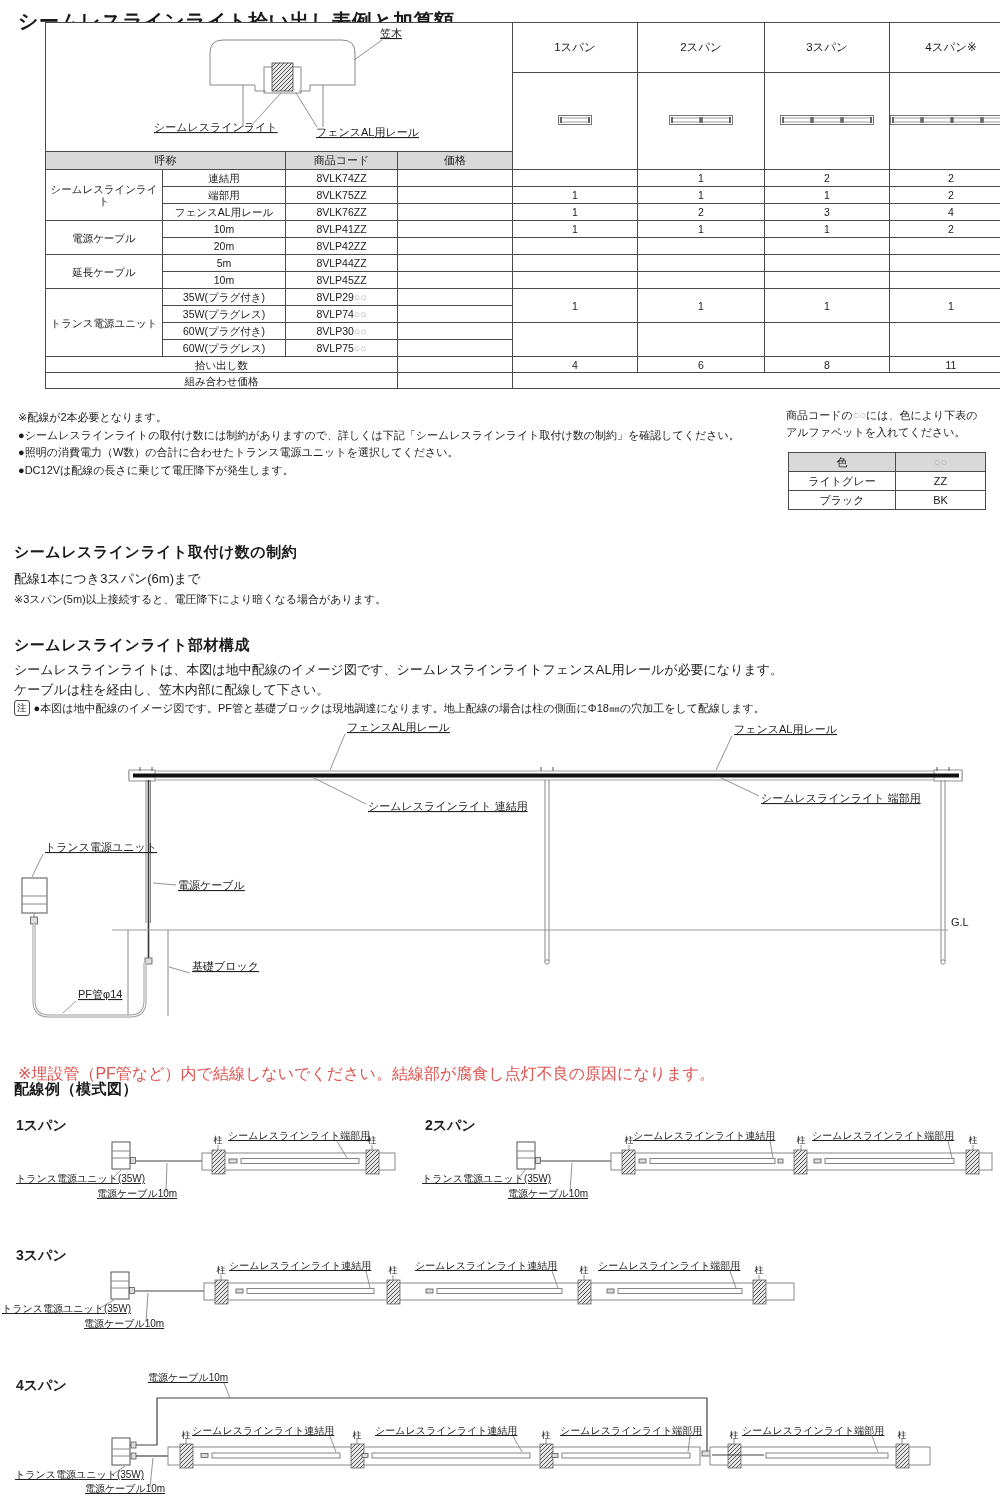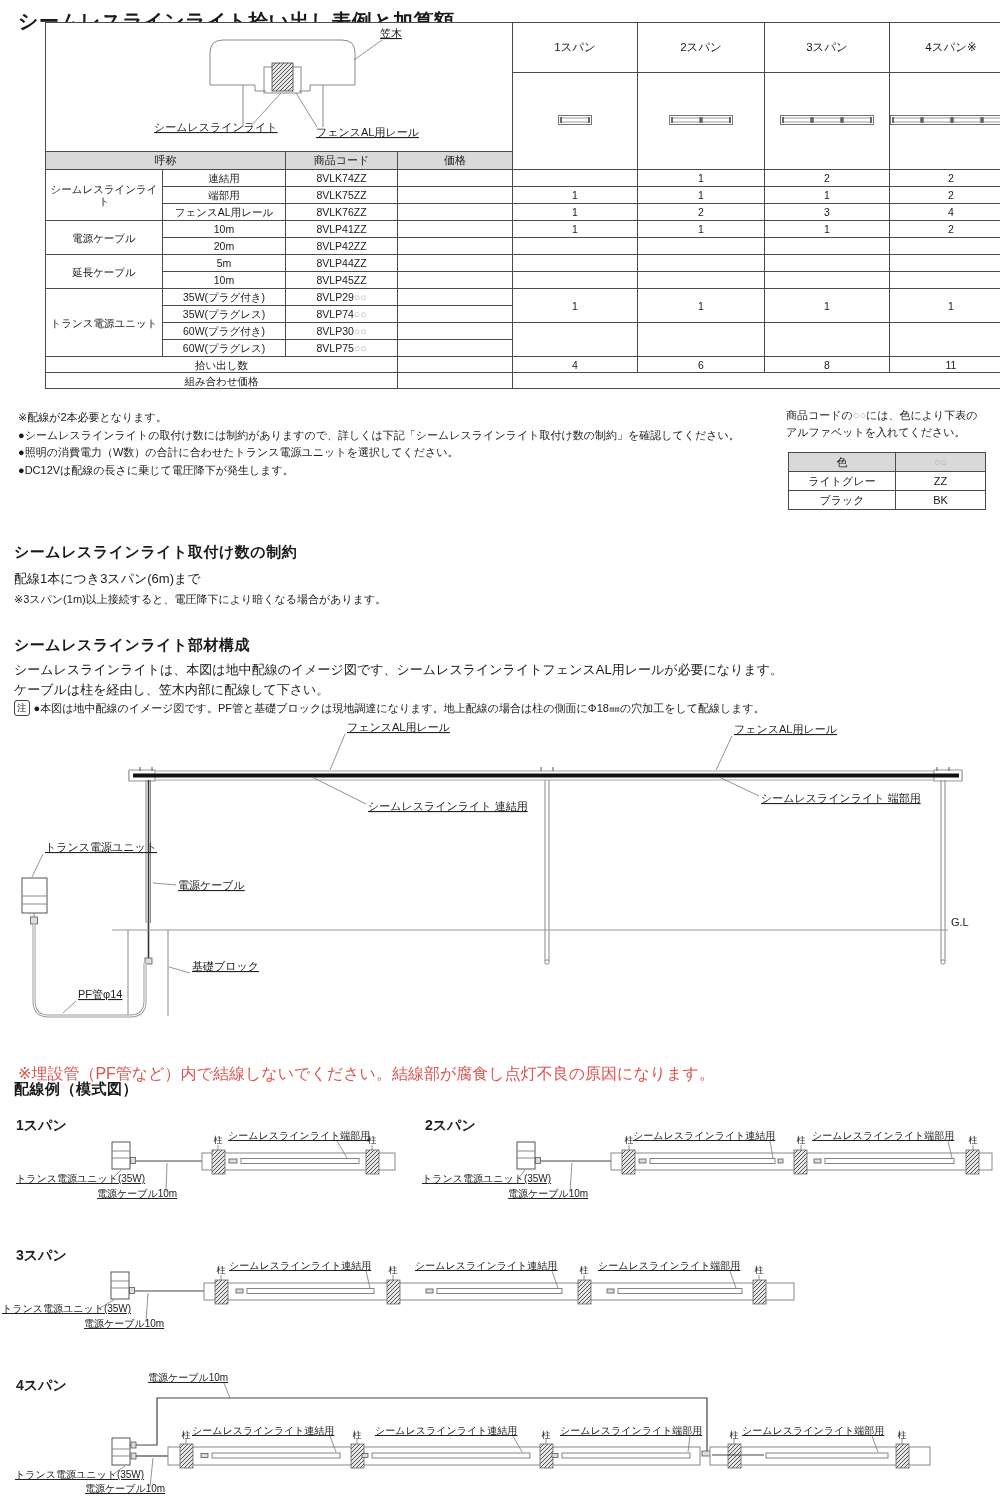--- a/index.html
+++ b/index.html
@@ -284,21 +284,21 @@
       <tr>
         <td>ブラック</td>
         <td>BK</td>
       </tr>
     </tbody>
   </table>
 </div>
 
 <div class="abs sec-title" style="left:14px;top:543px;">シームレスラインライト取付け数の制約</div>
 <div class="abs body13" style="left:14px;top:570px;">配線1本につき3スパン(6m)まで</div>
-<div class="abs body11" style="left:14px;top:591px;">※3スパン(1m)以上接続すると、電圧降下により暗くなる場合があります。</div>
+<div class="abs body11" style="left:14px;top:591px;">※3スパン(5m)以上接続すると、電圧降下により暗くなる場合があります。</div>
 
 <div class="abs sec-title" style="left:14px;top:636px;">シームレスラインライト部材構成</div>
 <div class="abs body13" style="left:14px;top:661px;">シームレスラインライトは、本図は地中配線のイメージ図です、シームレスラインライトフェンスAL用レールが必要になります。</div>
 <div class="abs body13" style="left:14px;top:681px;font-family:Liberation Serif, serif;">ケーブルは柱を経由し、笠木内部に配線して下さい。</div>
 <div class="abs body11" style="left:14px;top:700px;width:980px;">
   <span class="notemark">注</span><span>●本図は地中配線のイメージ図です。PF管と基礎ブロックは現地調達になります。地上配線の場合は柱の側面にΦ18㎜の穴加工をして配線します。</span>
 </div>
 
 <svg class="abs" style="left:0;top:718px;" width="1000" height="312" viewBox="0 0 1000 312">
 

